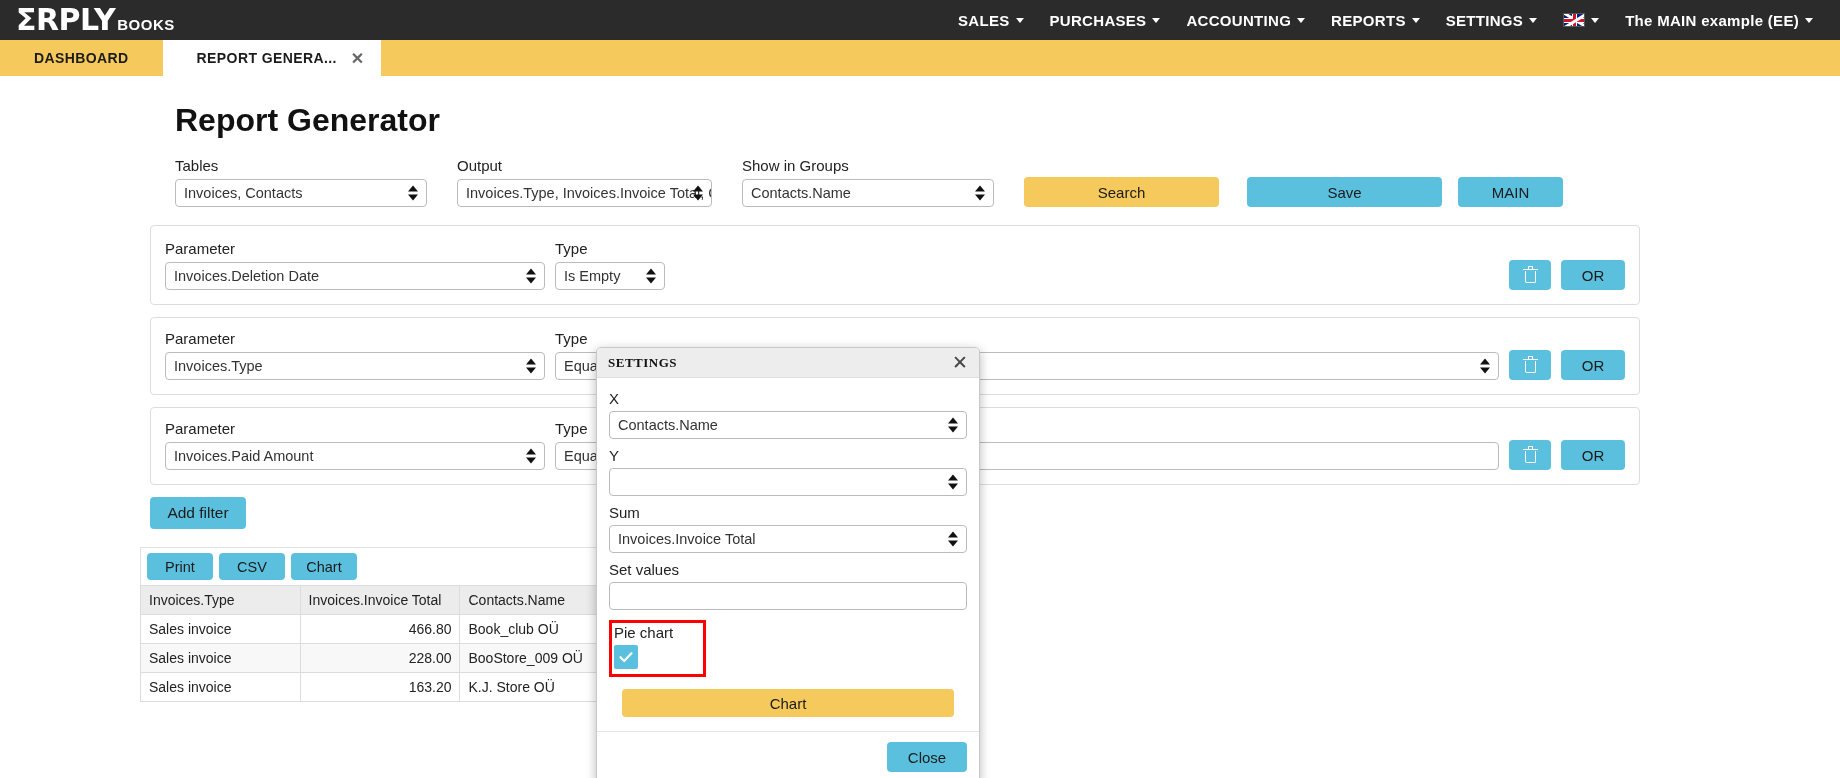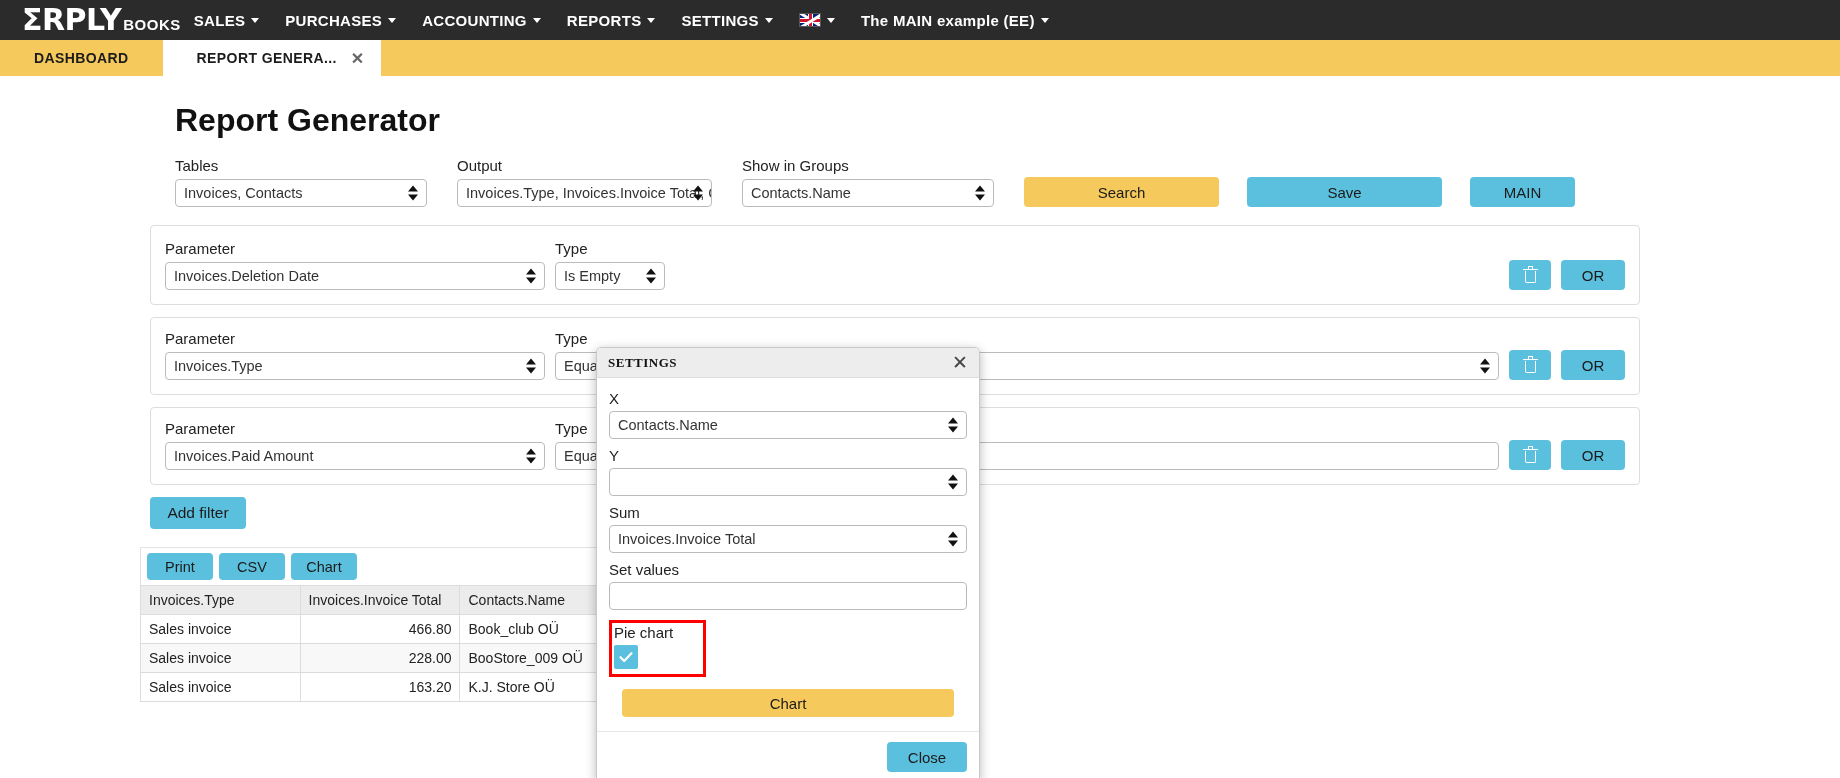--- a/index.html
+++ b/index.html
@@ -12,21 +12,22 @@
     font-size: 15px;
     color: #222;
   }
 
   
   .topbar {
     height: 40px;
     background: #2b2b2b;
     display: flex;
     align-items: center;
-    padding: 0 14px 0 22px;
+    justify-content: space-between;
+    padding: 0 14px 0 16px;
   }
   .logo {
     display: flex;
     align-items: baseline;
     color: #fff;
   }
   .logo-main {
     font-size: 30px;
     font-weight: bold;
     letter-spacing: -0.5px;
@@ -438,21 +439,21 @@
       <div class="ctrl-label">Show in Groups</div>
       <div class="sel" style="width:252px">
         <span>Contacts.Name</span>
         <span class="updown">
             <i class="up"></i>
             <i class="dn"></i>
           </span>
       </div>
     </div>
     <button class="btn btn-yellow" style="width:195px;margin-right:12px">Search</button>
-    <button class="btn btn-cyan" style="width:195px;margin-right:12px">Save</button>
+    <button class="btn btn-cyan" style="width:195px;">Save</button>
     <button class="btn btn-cyan" style="width:105px">MAIN</button>
   </div>
 
   <div class="filters">
 
     <div class="filter-card">
       <div class="f-col f-param">
         <span class="f-label">Parameter</span>
         <div class="sel">
           <span>Invoices.Deletion Date</span>

